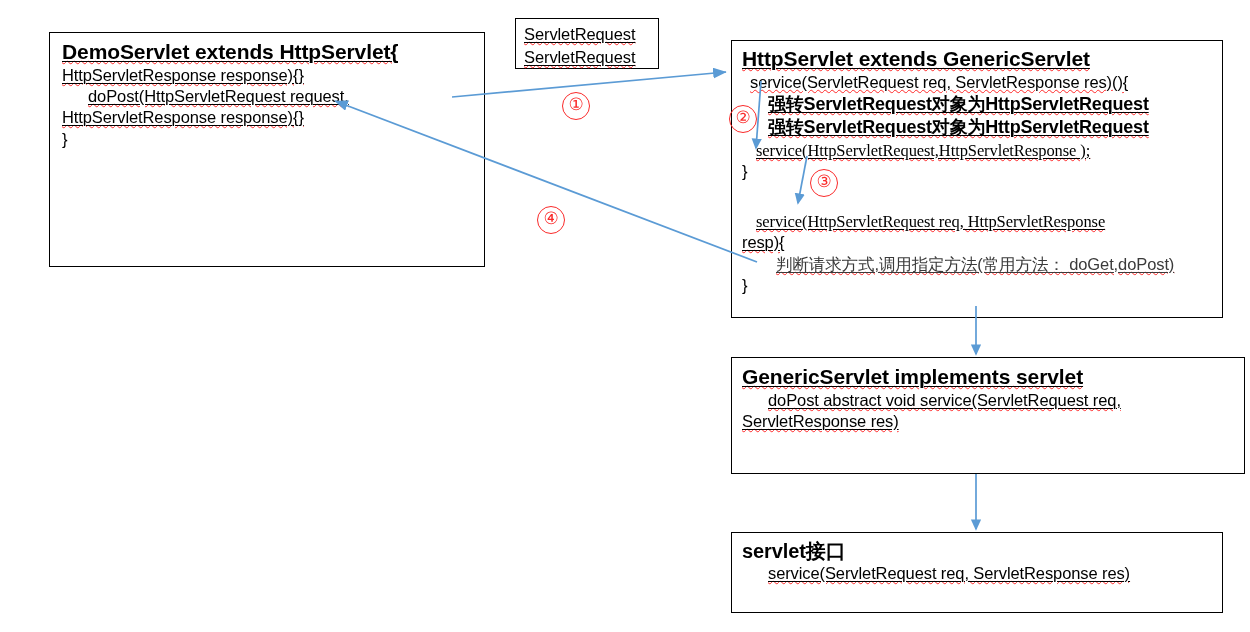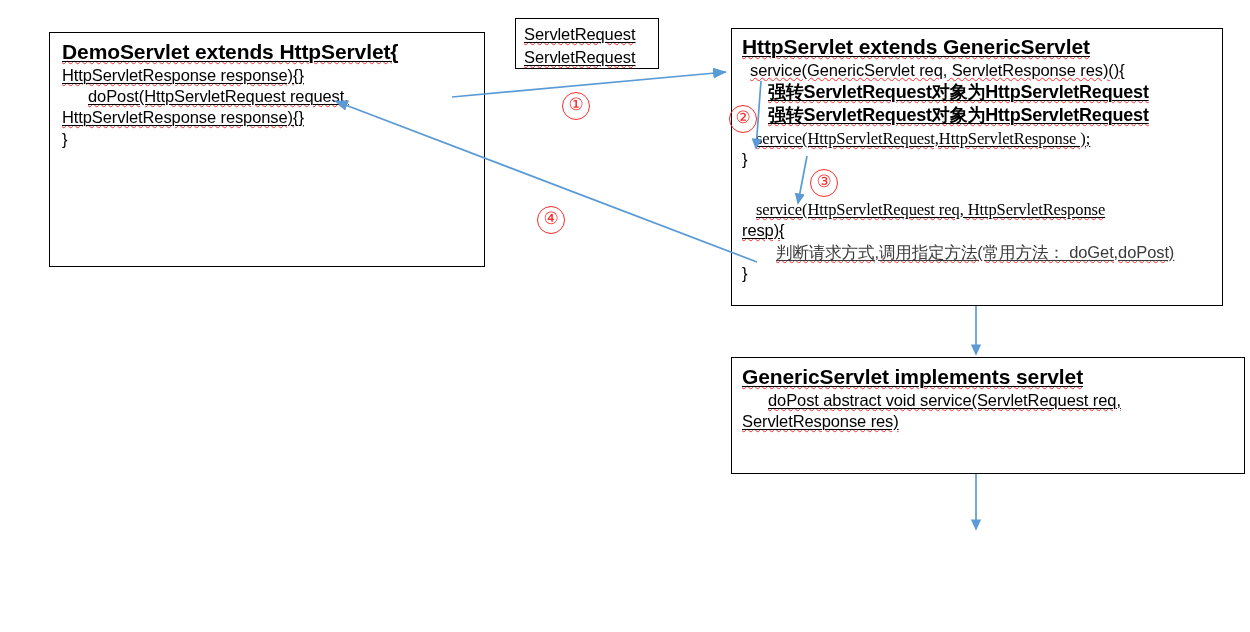--- a/index.html
+++ b/index.html
@@ -149,27 +149,27 @@
     <div class="box-inner" style="padding:4px 6px 2px 8px;">
       <div class="body-line">
         <span class="wavy"><span class="u">ServletRequest</span></span>
       </div>
       <div class="body-line">
         <span class="wavy"><span class="u">ServletRequest</span></span>
       </div>
     </div>
   </div>
 
-  <div class="box" style="left:731px; top:28px; width:492px; height:278px;">
+  <div class="box" style="left:731px; top:40px; width:492px; height:278px;">
     <div class="box-inner" style="padding:5px 8px 4px 10px;">
       <div class="ttl">
         <span class="wavy"><span class="u">HttpServlet extends GenericServlet</span></span>
       </div>
       <div class="body-line indent3">
-        <span class="wavy">service(GenericServlet req, ServletResponse res)(){</span>
+        <span class="wavy">service(ServletRequest req, ServletResponse res)(){</span>
       </div>
       <div class="cn-bold">
         <span class="wavy"><span class="u">强转ServletRequest对象为HttpServletRequest</span></span>
       </div>
       <div class="cn-bold">
         <span class="wavy"><span class="u">强转ServletRequest对象为HttpServletRequest</span></span>
       </div>
       <div class="body-line indent2">
         <span class="wavy"><span class="u">service(HttpServletRequest,HttpServletResponse );</span></span>
       </div>
@@ -195,14 +195,22 @@
       </div>
       <div class="body-line indent1">
         <span class="wavy"><span class="u">doPost abstract void service(ServletRequest req,</span></span>
       </div>
       <div class="body-line">
         <span class="wavy"><span class="u">ServletResponse res)</span></span>
       </div>
     </div>
   </div>
 
+  <div class="box" style="left:731px; top:532px; width:492px; height:81px;">
+    <div class="box-inner" style="padding:6px 8px 4px 10px;">
+      <div class="ttl small-ttl">servlet接口</div>
+      <div class="body-line indent1">
+        <span class="wavy"><span class="u">service(ServletRequest req, ServletResponse res)</span></span>
+      </div>
+    </div>
+  </div>
 
 </div>
 
 </body></html>

